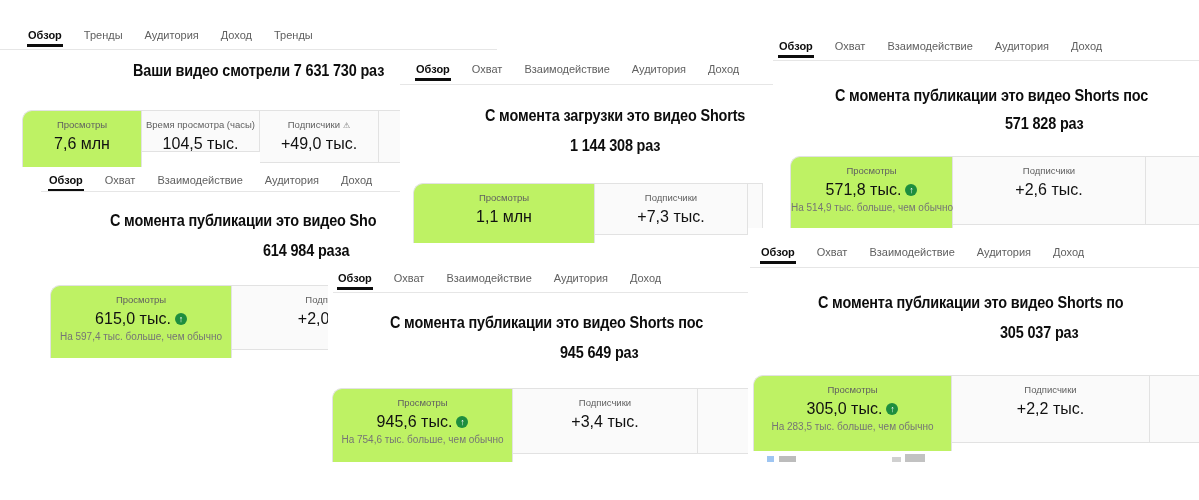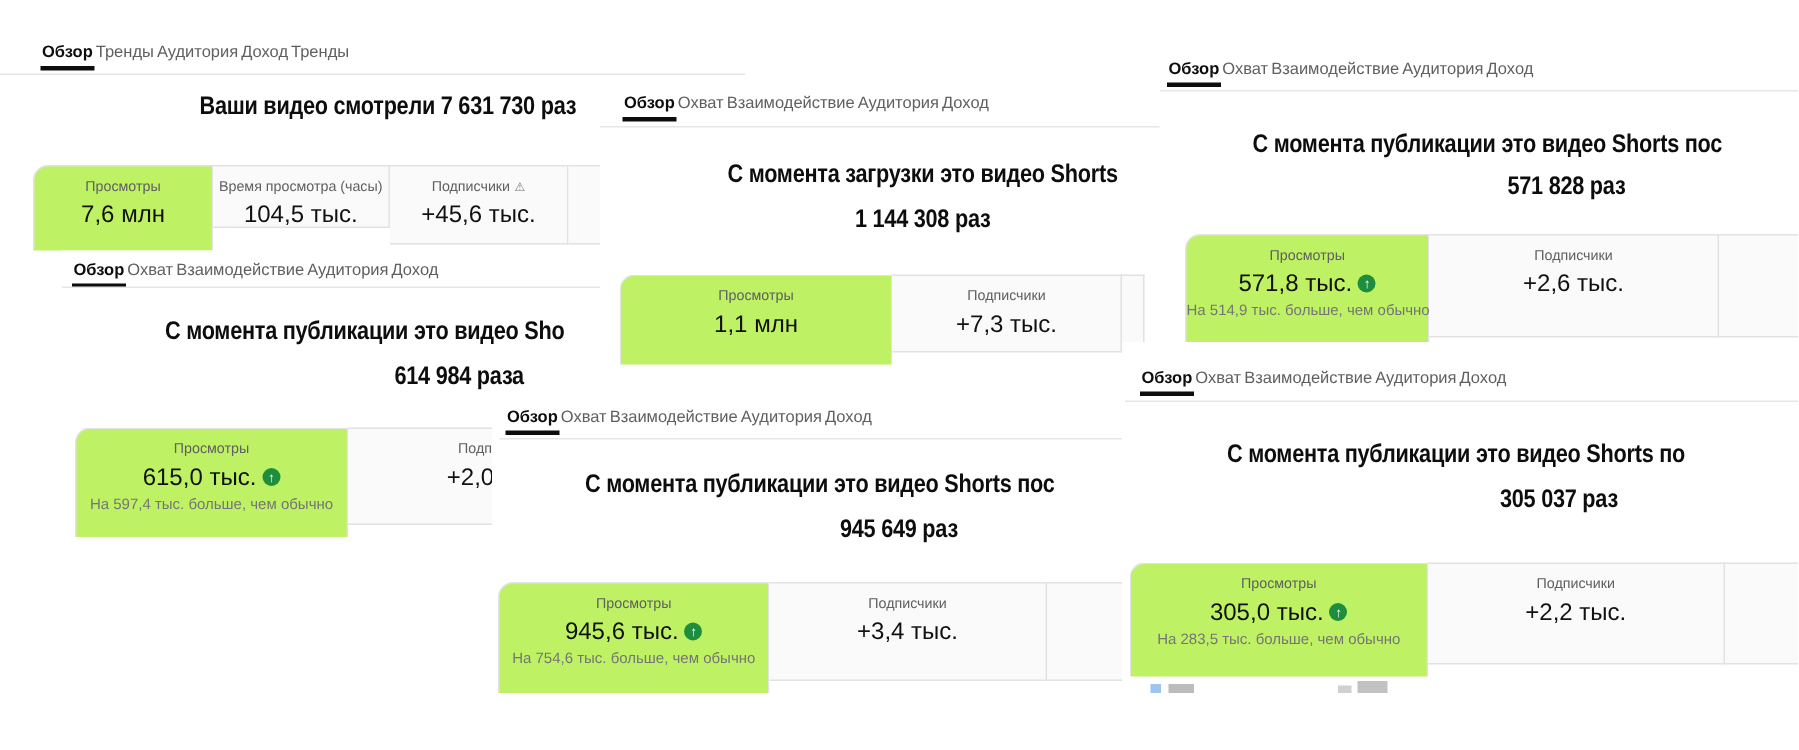--- a/index.html
+++ b/index.html
@@ -1,19 +1,19 @@
 <!DOCTYPE html>
 <html><head>
 <meta charset="utf-8">
 <style>
   html,body{margin:0;padding:0;background:#fff;}
   #canvas{position:relative;width:1199px;height:500px;overflow:hidden;background:#fff;
           font-family:"Liberation Sans","DejaVu Sans",sans-serif;}
   .panel{position:absolute;background:#fff;overflow:hidden;}
-  .tabs{position:absolute;display:flex;white-space:nowrap;justify-content:flex-end;}
+  .tabs{position:absolute;display:flex;gap:20px;white-space:nowrap;justify-content:flex-end;}
   .tab{position:relative;font-size:11px;color:#606060;padding:0 1px 6px 1px;cursor:pointer;}
   .tab.active{color:#0d0d0d;font-weight:bold;}
   .tab.active::after{content:"";position:absolute;left:0;right:0;bottom:0;height:3px;background:#0d0d0d;}
   .divider{position:absolute;height:1px;background:#e6e6e6;}
   .title{position:absolute;font-weight:bold;font-size:17px;line-height:22px;color:#0d0d0d;
          white-space:nowrap;transform:scaleX(0.85);transform-origin:0 0;letter-spacing:-0.2px;}
   .card{position:absolute;display:flex;align-items:flex-start;}
   .chip{box-sizing:border-box;background:#fafafa;border-top:1px solid #e2e2e2;border-right:1px solid #e2e2e2;
         border-bottom:1px solid #e2e2e2;text-align:center;padding-top:8px;cursor:pointer;}
   .chip.first{border-left:1px solid #e2e2e2;border-top-left-radius:10px;}
@@ -45,21 +45,21 @@
       <div class="chip sel first" style="width:120px;height:61px">
         <div class="lbl">Просмотры</div>
         <div class="val">7,6 млн</div>
       </div>
       <div class="chip" style="width:118px;height:42px">
         <div class="lbl">Время просмотра (часы)</div>
         <div class="val">104,5 тыс.</div>
       </div>
       <div class="chip" style="width:119px;height:53px">
         <div class="lbl"><span>Подписчики</span><span class="warn">⚠</span></div>
-        <div class="val">+45,6 тыс.</div>
+        <div class="val">+49,0 тыс.</div>
       </div>
       <div class="chip" style="width:118px;height:53px"></div>
     </div>
   </div>
 
   <div class="panel" style="left:41px;top:167px;width:369px;height:199px;z-index:2">
     <div class="tabs" style="left:7px;top:7px">
       <div class="tab active">Обзор</div>
       <div class="tab">Охват</div>
       <div class="tab">Взаимодействие</div>

